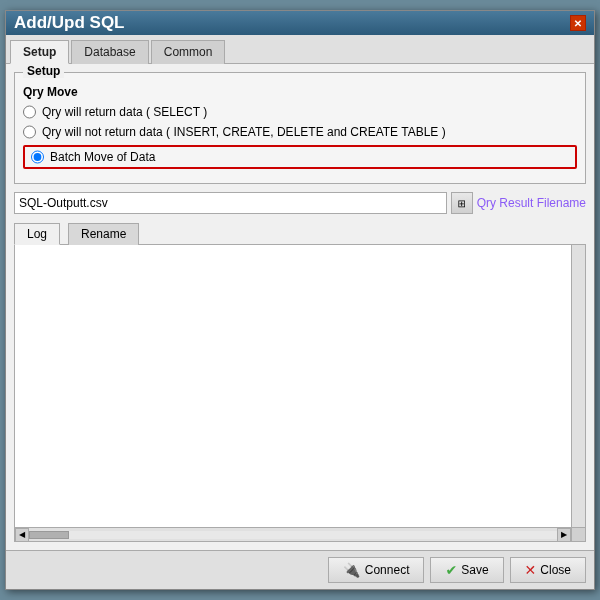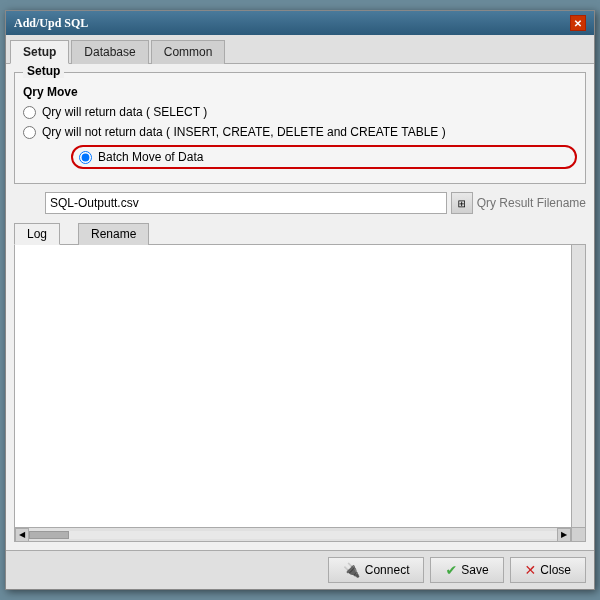--- a/index.html
+++ b/index.html
@@ -27,23 +27,22 @@
       background: linear-gradient(to bottom, #4a7a9b, #2c5a7a);
       color: white;
       padding: 4px 8px;
       display: flex;
       justify-content: space-between;
       align-items: center;
       height: 24px;
       flex-shrink: 0;
     }
     .title-bar-text {
-      font-size: 12px;
-      font-weight: bold;
-      font-family: Liberation Serif, serif;
+      font-size: 17px;
+      font-weight: bold;
     }
     .close-btn {
       width: 16px;
       height: 16px;
       background: #cc3300;
       border: 1px solid #aa2200;
       color: white;
       font-size: 10px;
       display: flex;
       align-items: center;
@@ -100,75 +99,72 @@
       font-weight: bold;
     }
     .qry-type-label {
       font-size: 12px;
       font-weight: bold;
       margin-bottom: 6px;
       margin-top: 4px;
     }
     .radio-option {
       display: flex;
-      align-items: center;
       margin-bottom: 6px;
       gap: 6px;
     }
     .radio-option input[type=radio] {
       margin: 0;
     }
     .radio-option.selected-option {
       border: 2px solid #cc0000;
       padding: 3px 6px;
-      border-radius: 12px;
-      margin-left: 48px;
+      border-radius: 2px;
     }
     .file-row {
       display: flex;
       align-items: center;
       margin-bottom: 8px;
       gap: 4px;
     }
     .file-input {
       flex: 1;
       height: 22px;
       border: 1px solid #aaa;
       padding: 2px 4px;
       font-size: 12px;
       background: white;
-      margin-left: 31px;
     }
     .file-btn {
       width: 22px;
       height: 22px;
       border: 1px solid #aaa;
       background: linear-gradient(to bottom, #e8e8e8, #d0d0d0);
       cursor: pointer;
       display: flex;
       align-items: center;
       justify-content: center;
       font-size: 10px;
     }
     .file-label {
       font-size: 12px;
-      color: #737373;
+      color: #8b5cf6;
     }
     .inner-tab-bar {
       display: flex;
       border-bottom: 1px solid #aaa;
       margin-bottom: 0;
     }
     .inner-tab {
       padding: 3px 12px;
       border: 1px solid #aaa;
       border-bottom: none;
       background: #d8d8d8;
       cursor: pointer;
-      margin-right: 18px;
+      margin-right: 8px;
       font-size: 12px;
       position: relative;
       top: 1px;
     }
     .inner-tab.active {
       background: #f0f0f0;
       border-bottom: 1px solid #f0f0f0;
     }
     .log-area {
       flex: 1;

